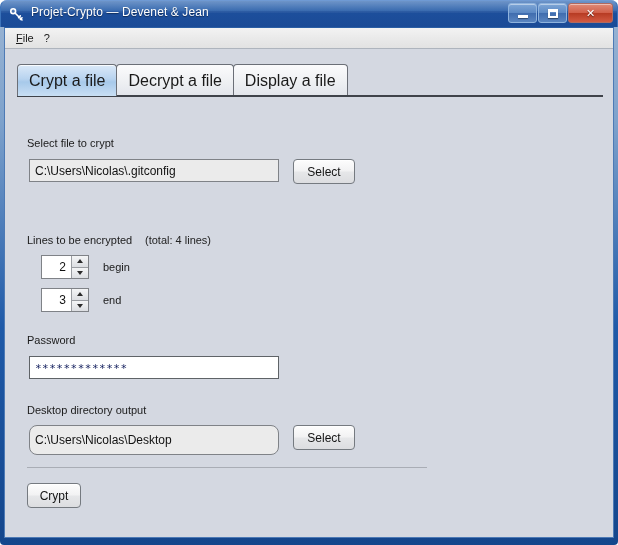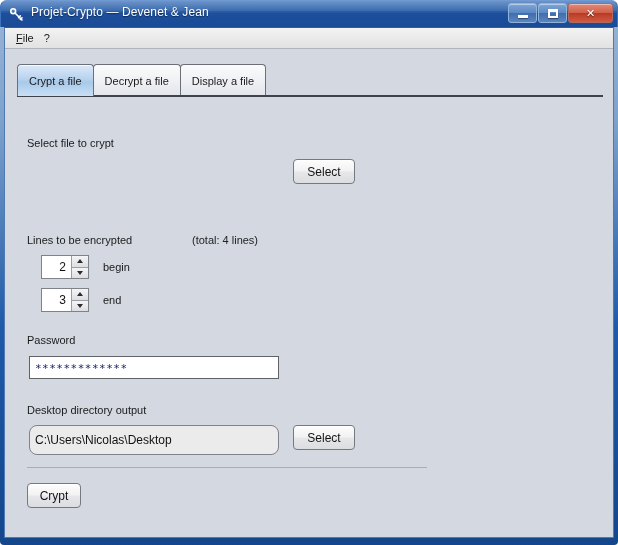--- a/index.html
+++ b/index.html
@@ -159,21 +159,21 @@
     height: 24px;
     display: flex;
     align-items: flex-end;
   }
   .tab {
     height: 32px;
     box-sizing: border-box;
     padding: 14px 11px;
     display: flex;
     align-items: center;
-    font-size: 11px;
+    font-size: 16px;
     color: #1a1a1a;
     background: linear-gradient(to bottom, #fbfbfc 0%, #eef0f3 55%, #e2e5eb 100%);
     border: 1px solid #6b6f77;
     border-bottom: none;
     border-radius: 4px 4px 0 0;
     margin-right: -1px;
     white-space: nowrap;
     position: relative;
   }
   .tab.active {
@@ -351,26 +351,27 @@
       <div class="tab">
         <span>Display a file</span>
       </div>
     </div>
     <div class="tabline"></div>
 
     <div class="panel">
 
       <div class="flabel" style="left:10px; top:40px;">Select file to crypt</div>
 
+      <div class="textfield" style="left:12px; top:62px; width:250px; height:23px;" title="C:\Users\Nicolas\.gitconfig">C:\Users\Nicolas\.gitconfig</div>
 
       <div class="btn" style="left:276px; top:62px; width:62px; height:25px;">Select</div>
 
 
       <div class="flabel" style="left:10px; top:137px;">Lines to be encrypted</div>
-      <div class="flabel" style="left:128px; top:137px; color:#222;margin-left:47px;">(total: 4 lines)</div>
+      <div class="flabel" style="left:128px; top:137px; color:#222;">(total: 4 lines)</div>
 
       <div class="spinner" style="left:24px; top:158px;">
         <div class="val">2</div>
         <div class="arrows">
           <div>
               <span class="tri up"></span>
             </div>
           <div>
               <span class="tri down"></span>
             </div>

